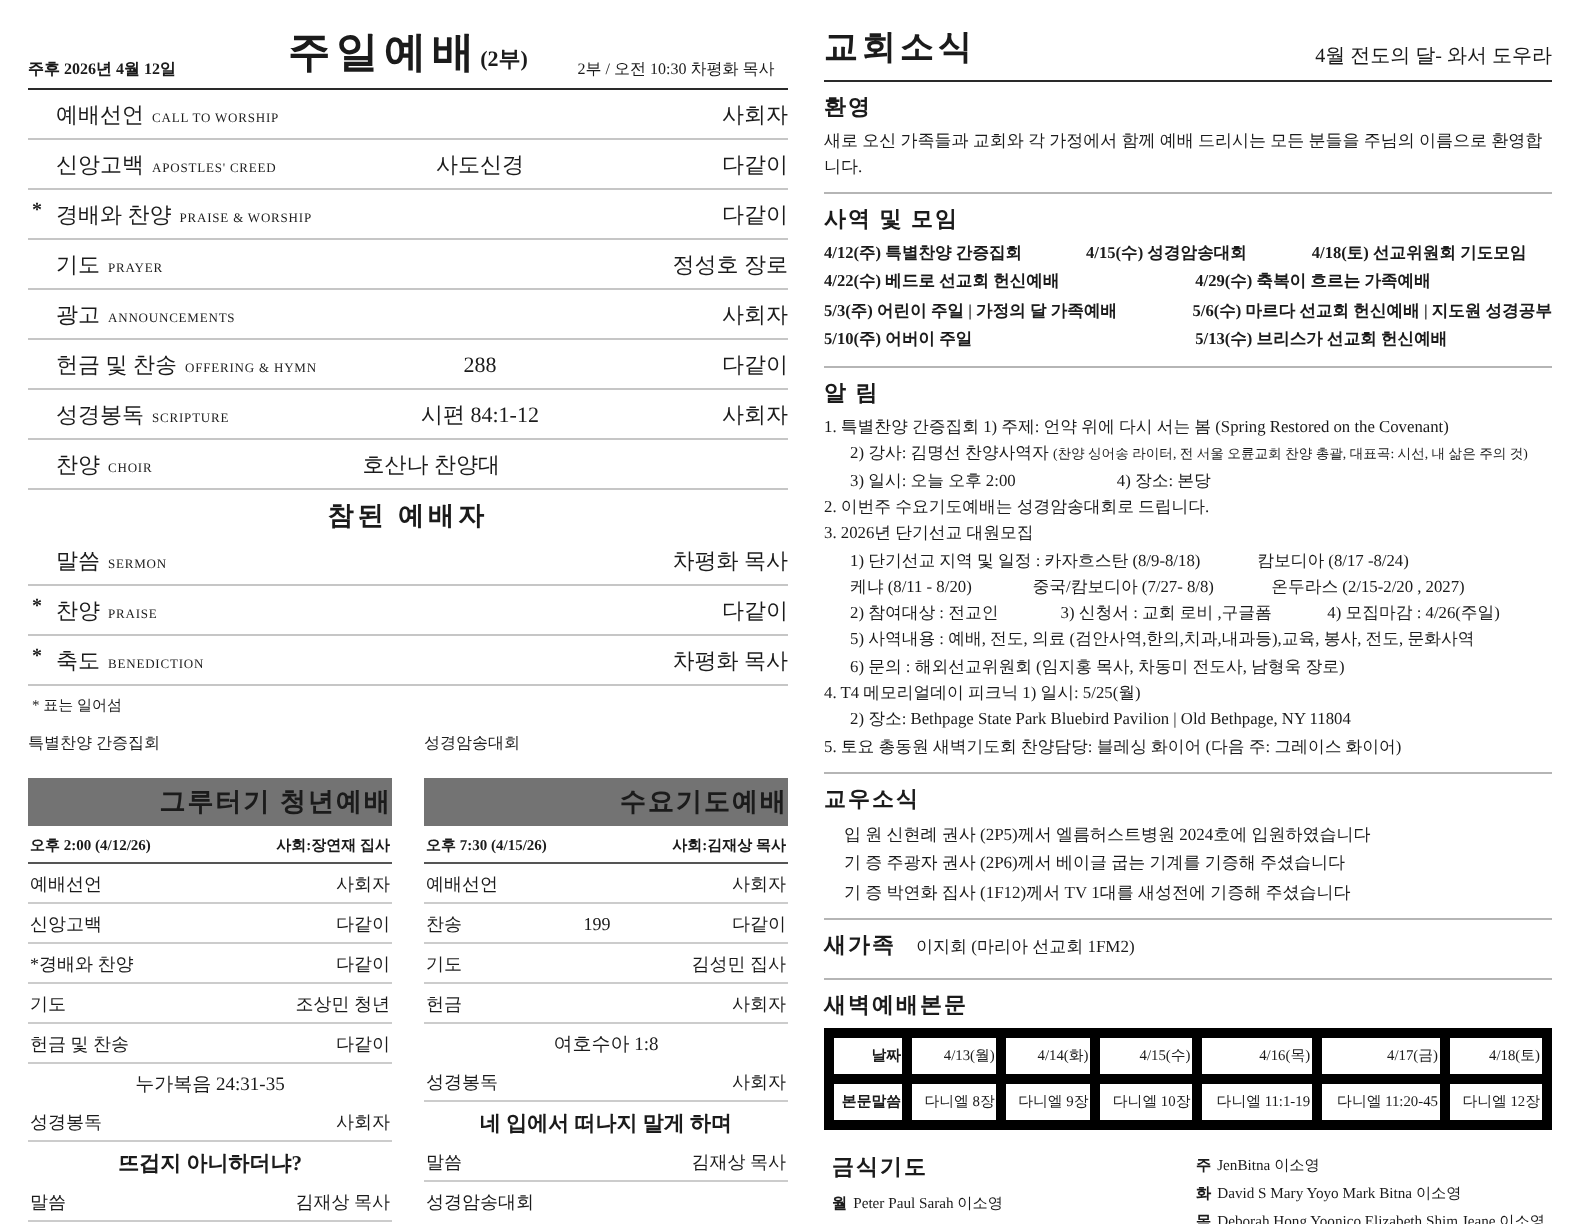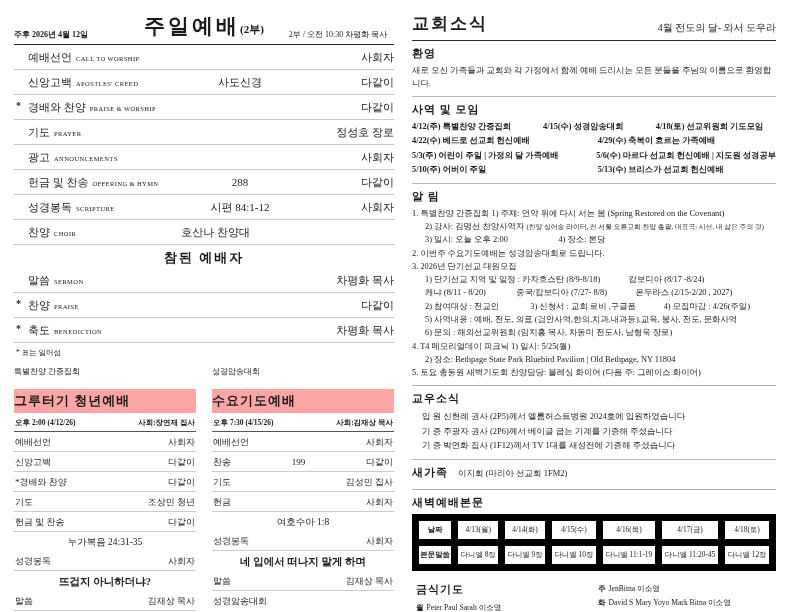--- a/index.html
+++ b/index.html
@@ -19,21 +19,21 @@
   .star{position:absolute;left:2px;top:5px;font-size:10px;font-weight:bold}
   .wlab{flex:0 0 140px;font-size:11px;white-space:nowrap}
   .wlab .en{font-size:6.5px;margin-left:4px;letter-spacing:.4px}
   .wcen{flex:1;text-align:center;font-size:11px;white-space:nowrap}
   .wri{flex:0 0 auto;min-width:82px;text-align:right;font-size:11px;white-space:nowrap}
   .sermon-title{text-align:center;font-size:13px;font-weight:bold;letter-spacing:2px;padding:4px 0 1px}
   .lp-footnote{font-size:7.5px;font-weight:normal;padding:5px 0 0 2px}
   .subs{display:flex;gap:16px;margin-top:8px}
   .subcol{flex:1;min-width:0}
   .sub-label{font-size:8px;font-weight:normal;margin-bottom:12px}
-  .sub-title{background:#fca5a5;text-align:left;font-size:13px;font-weight:bold;letter-spacing:1px;padding:3px 0}
+  .sub-title{background:#737373;text-align:right;font-size:13px;font-weight:bold;letter-spacing:1px;padding:3px 0}
   .sub-head{display:flex;justify-content:space-between;font-size:7.5px;font-weight:bold;padding:5px 1px 3px;border-bottom:1.5px solid #555}
   .srow{display:flex;justify-content:space-between;align-items:baseline;font-size:9px;padding:3.5px 1px 2.5px;border-bottom:1px solid #ccc;white-space:nowrap}
   .srow .c{flex:1;text-align:center}
   .srow.noline{border-bottom:none}
   .srow.right-only{justify-content:flex-end}
   .scenter{text-align:center;font-size:9.5px;padding:3.5px 0 2.5px}
   .scenter.bold{font-weight:bold;font-size:10.5px}
 
   
   .rp-header{display:flex;align-items:flex-end;justify-content:space-between;padding:12px 0 5px;border-bottom:1.5px solid #2a2a2a}
@@ -49,21 +49,21 @@
   .svc-line.two > span:nth-child(1){width:51%}
   .nline{font-size:8.4px;line-height:1.58;white-space:nowrap}
   .nline.ind{padding-left:13px}
   .nline .small{font-size:6.8px}
   .nline.cols{display:flex}
   .w26{width:26%}.w30{width:30%}.w34{width:34%}.w38{width:38%}.w58{width:58%}
   .news-line{font-size:8.5px;line-height:1.7;padding-left:10px;white-space:nowrap}
   .newfam{display:flex;align-items:baseline;gap:10px}
   .newfam .body{font-size:8.5px}
   .dawn-table{width:100%;border-collapse:collapse;margin-top:4px}
-  .dawn-table td{border:7px solid #000000;font-size:7.4px;text-align:center;padding:4px 1px;white-space:nowrap}
+  .dawn-table td{border:5px solid #000000;font-size:7.4px;text-align:right;padding:4px 1px;white-space:nowrap}
   .dawn-table td.hd{font-weight:bold;width:11%}
   .fasting{display:flex;margin-top:5px}
   .f-col{width:50%;padding-left:4px}
   .f-col h3{font-size:11px;font-weight:bold;letter-spacing:1px;margin-bottom:4px}
   .f-item{font-size:7.6px;line-height:1.85;white-space:nowrap}
   .f-item b{margin-right:3px}
 </style>
 </head>
 <body>
 

